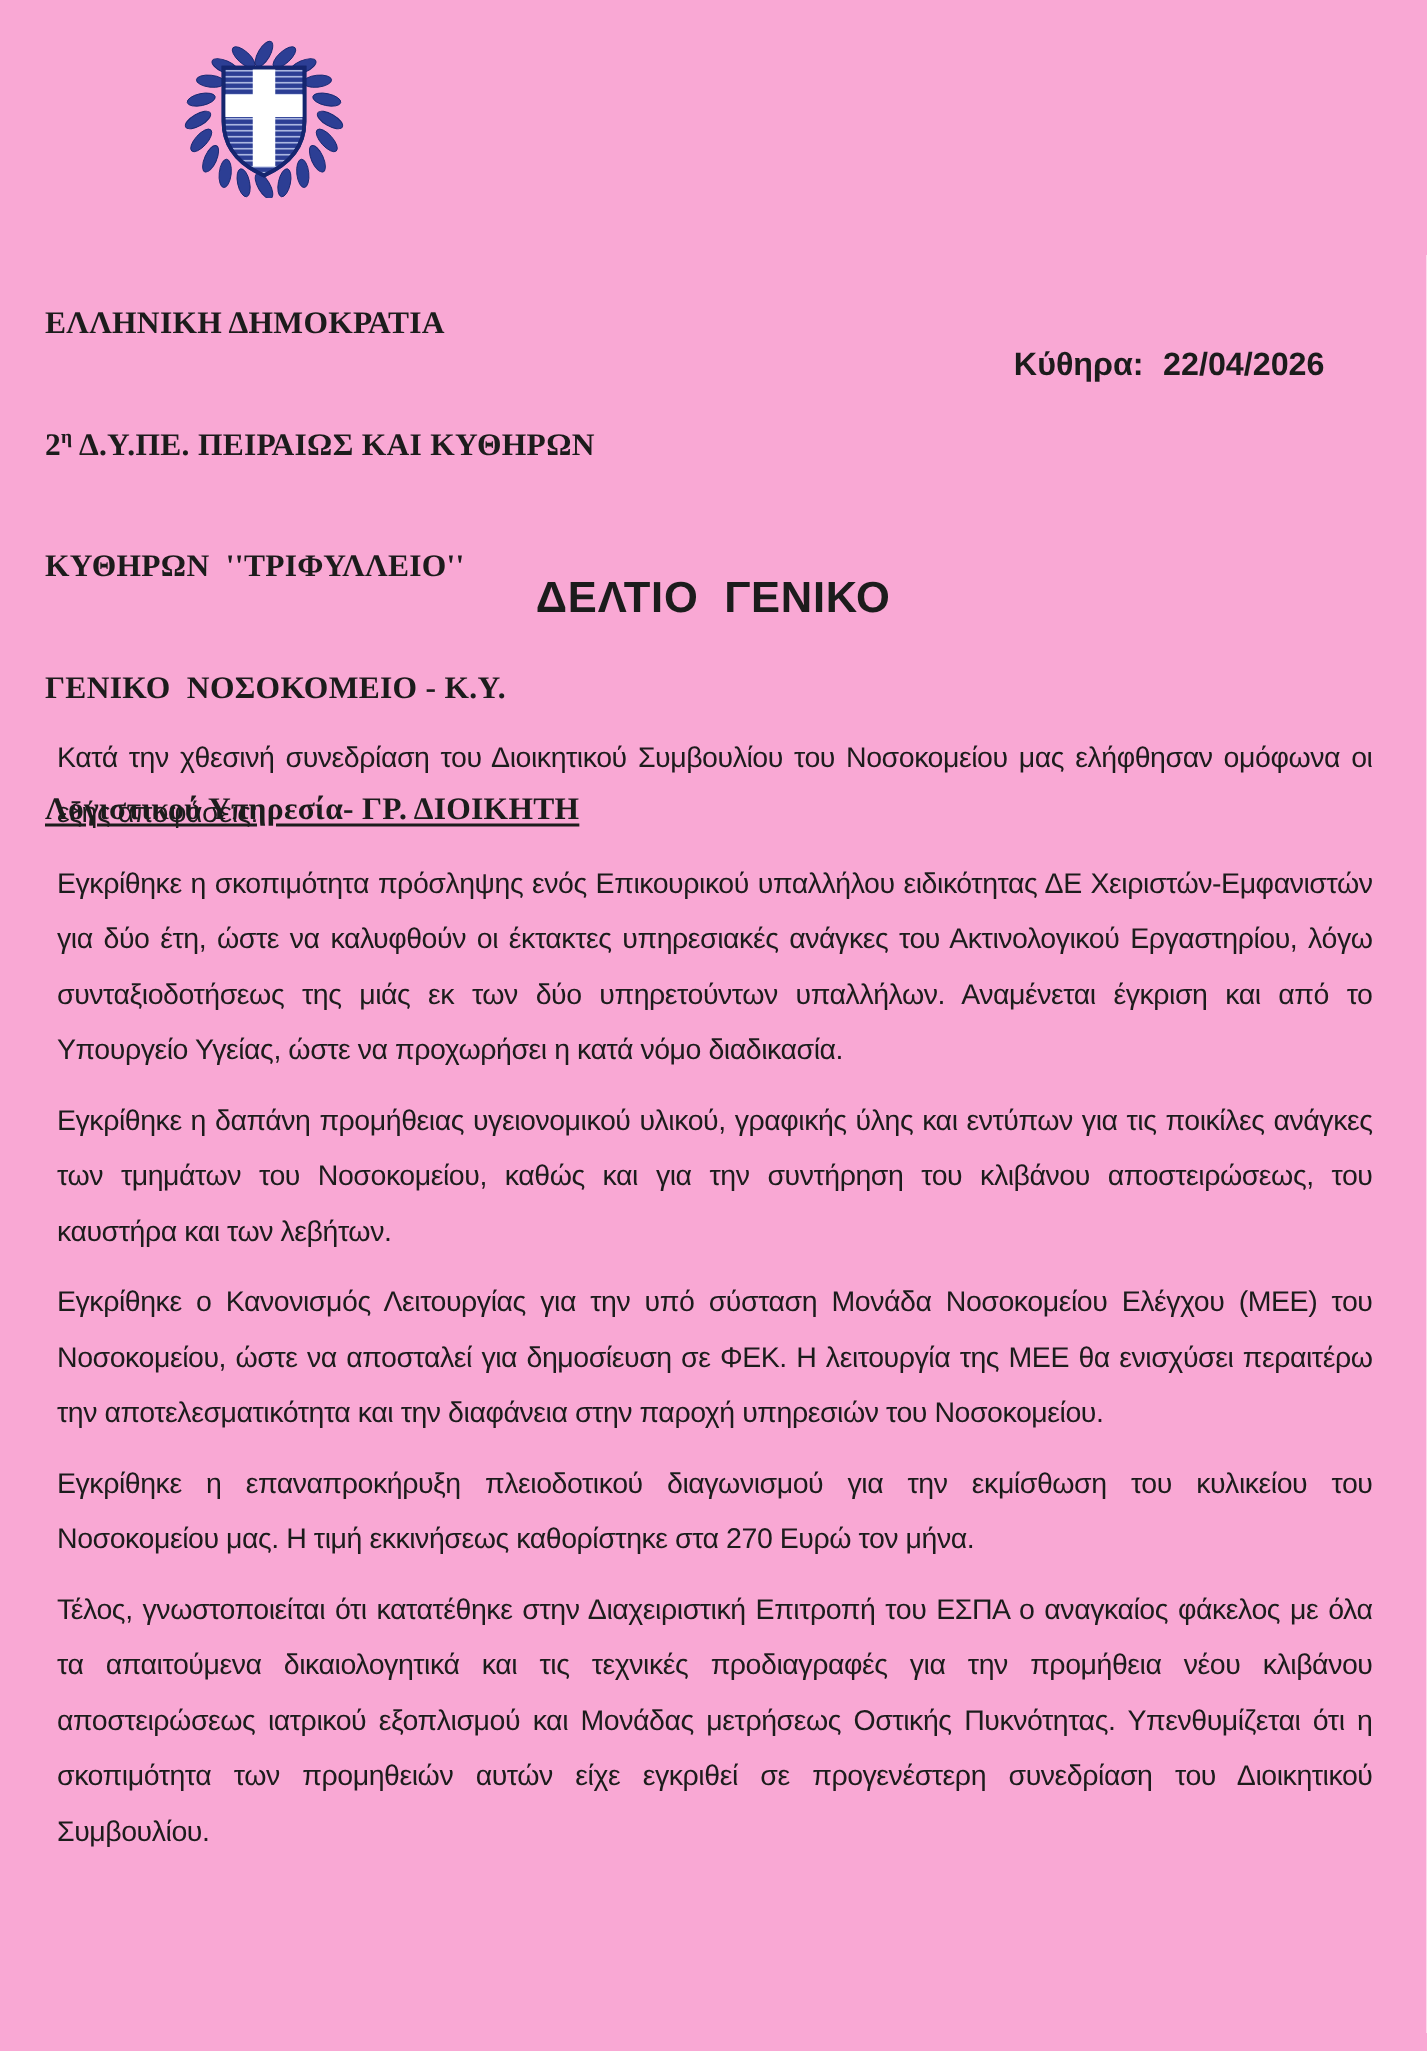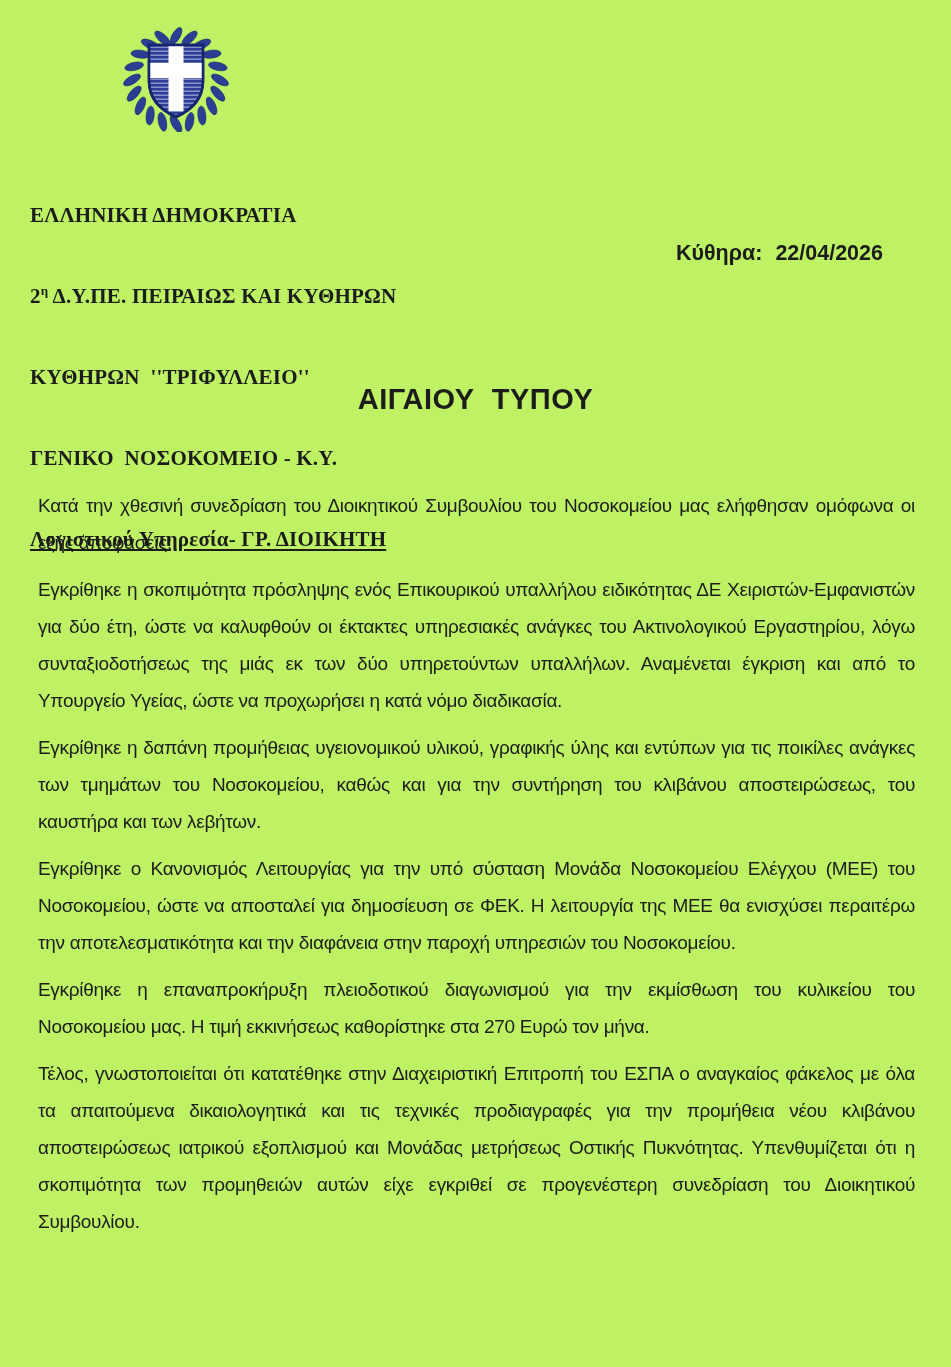--- a/index.html
+++ b/index.html
@@ -4,21 +4,21 @@
 <style>
   html, body {
     margin: 0;
     padding: 0;
     background: #ffffff;
   }
   .doc-page {
     position: relative;
     width: 951px;
     height: 1367px;
-    background: #bef264;
+    background: #f9a8d4;
     color: #1c1c1c;
     font-family: "Liberation Sans", sans-serif;
     overflow: hidden;
   }
   .emblem {
     position: absolute;
     left: 120px;
     top: 26px;
     width: 112px;
     height: 106px;
@@ -40,21 +40,21 @@
     vertical-align: super;
     line-height: 0;
   }
   .letterhead .underlined {
     text-decoration: underline;
     text-underline-offset: 3px;
   }
   .date-line {
     position: absolute;
     left: 652px;
-    top: 216px;
+    top: 206px;
     font-size: 21.5px;
     font-weight: bold;
     white-space: pre;
   }
   .date-line .date-value { margin-left: 13px; }
   .doc-title {
     position: absolute;
     left: 0;
     top: 383px;
     width: 100%;
@@ -129,21 +129,21 @@
     <span class="lh-line"><span>2</span><sup>η</sup><span> Δ.Υ.ΠΕ. ΠΕΙΡΑΙΩΣ ΚΑΙ ΚΥΘΗΡΩΝ</span></span>
     <span class="lh-line">ΚΥΘΗΡΩΝ  ''ΤΡΙΦΥΛΛΕΙΟ''</span>
     <span class="lh-line">ΓΕΝΙΚΟ  ΝΟΣΟΚΟΜΕΙΟ - Κ.Υ.</span>
     <span class="lh-line underlined">Λογιστικού Υπηρεσία- ΓΡ. ΔΙΟΙΚΗΤΗ</span>
   </div>
 
   <div class="date-line">
     <span>Κύθηρα:</span><span class="date-value">22/04/2026</span>
   </div>
 
-  <div class="doc-title">ΑΙΓΑΙΟΥ  ΤΥΠΟΥ</div>
+  <div class="doc-title">ΔΕΛΤΙΟ  ΓΕΝΙΚΟ</div>
 
   <div class="body-block">
     <p>Κατά την χθεσινή συνεδρίαση του Διοικητικού Συμβουλίου του Νοσοκομείου μας ελήφθησαν ομόφωνα οι εξής αποφάσεις:</p>
     <p>Εγκρίθηκε η σκοπιμότητα πρόσληψης ενός Επικουρικού υπαλλήλου ειδικότητας ΔΕ  Χειριστών-Εμφανιστών  για δύο έτη, ώστε να καλυφθούν οι έκτακτες υπηρεσιακές ανάγκες του Ακτινολογικού Εργαστηρίου, λόγω συνταξιοδοτήσεως της μιάς  εκ των δύο υπηρετούντων υπαλλήλων. Αναμένεται έγκριση και από  το Υπουργείο Υγείας, ώστε να προχωρήσει η  κατά νόμο  διαδικασία.</p>
     <p>Εγκρίθηκε η  δαπάνη  προμήθειας υγειονομικού υλικού, γραφικής ύλης και εντύπων για τις ποικίλες ανάγκες των τμημάτων  του Νοσοκομείου, καθώς και για την συντήρηση του  κλιβάνου αποστειρώσεως, του καυστήρα και των λεβήτων.</p>
     <p>Εγκρίθηκε ο Κανονισμός Λειτουργίας για την  υπό σύσταση Μονάδα Νοσοκομείου Ελέγχου (ΜΕΕ) του  Νοσοκομείου, ώστε  να αποσταλεί  για δημοσίευση σε ΦΕΚ.  Η λειτουργία της ΜΕΕ θα ενισχύσει περαιτέρω την αποτελεσματικότητα και την διαφάνεια στην παροχή  υπηρεσιών του Νοσοκομείου.</p>
     <p>Εγκρίθηκε η επαναπροκήρυξη πλειοδοτικού διαγωνισμού για την εκμίσθωση του κυλικείου του Νοσοκομείου μας. Η τιμή εκκινήσεως καθορίστηκε στα 270 Ευρώ τον μήνα.</p>
     <p>Τέλος,  γνωστοποιείται ότι  κατατέθηκε στην Διαχειριστική  Επιτροπή του  ΕΣΠΑ ο  αναγκαίος φάκελος  με όλα  τα απαιτούμενα δικαιολογητικά και  τις τεχνικές προδιαγραφές για την προμήθεια νέου κλιβάνου αποστειρώσεως ιατρικού εξοπλισμού   και Μονάδας μετρήσεως Οστικής Πυκνότητας. Υπενθυμίζεται ότι  η σκοπιμότητα των προμηθειών αυτών είχε εγκριθεί σε προγενέστερη συνεδρίαση του Διοικητικού Συμβουλίου.</p>
   </div>
 

